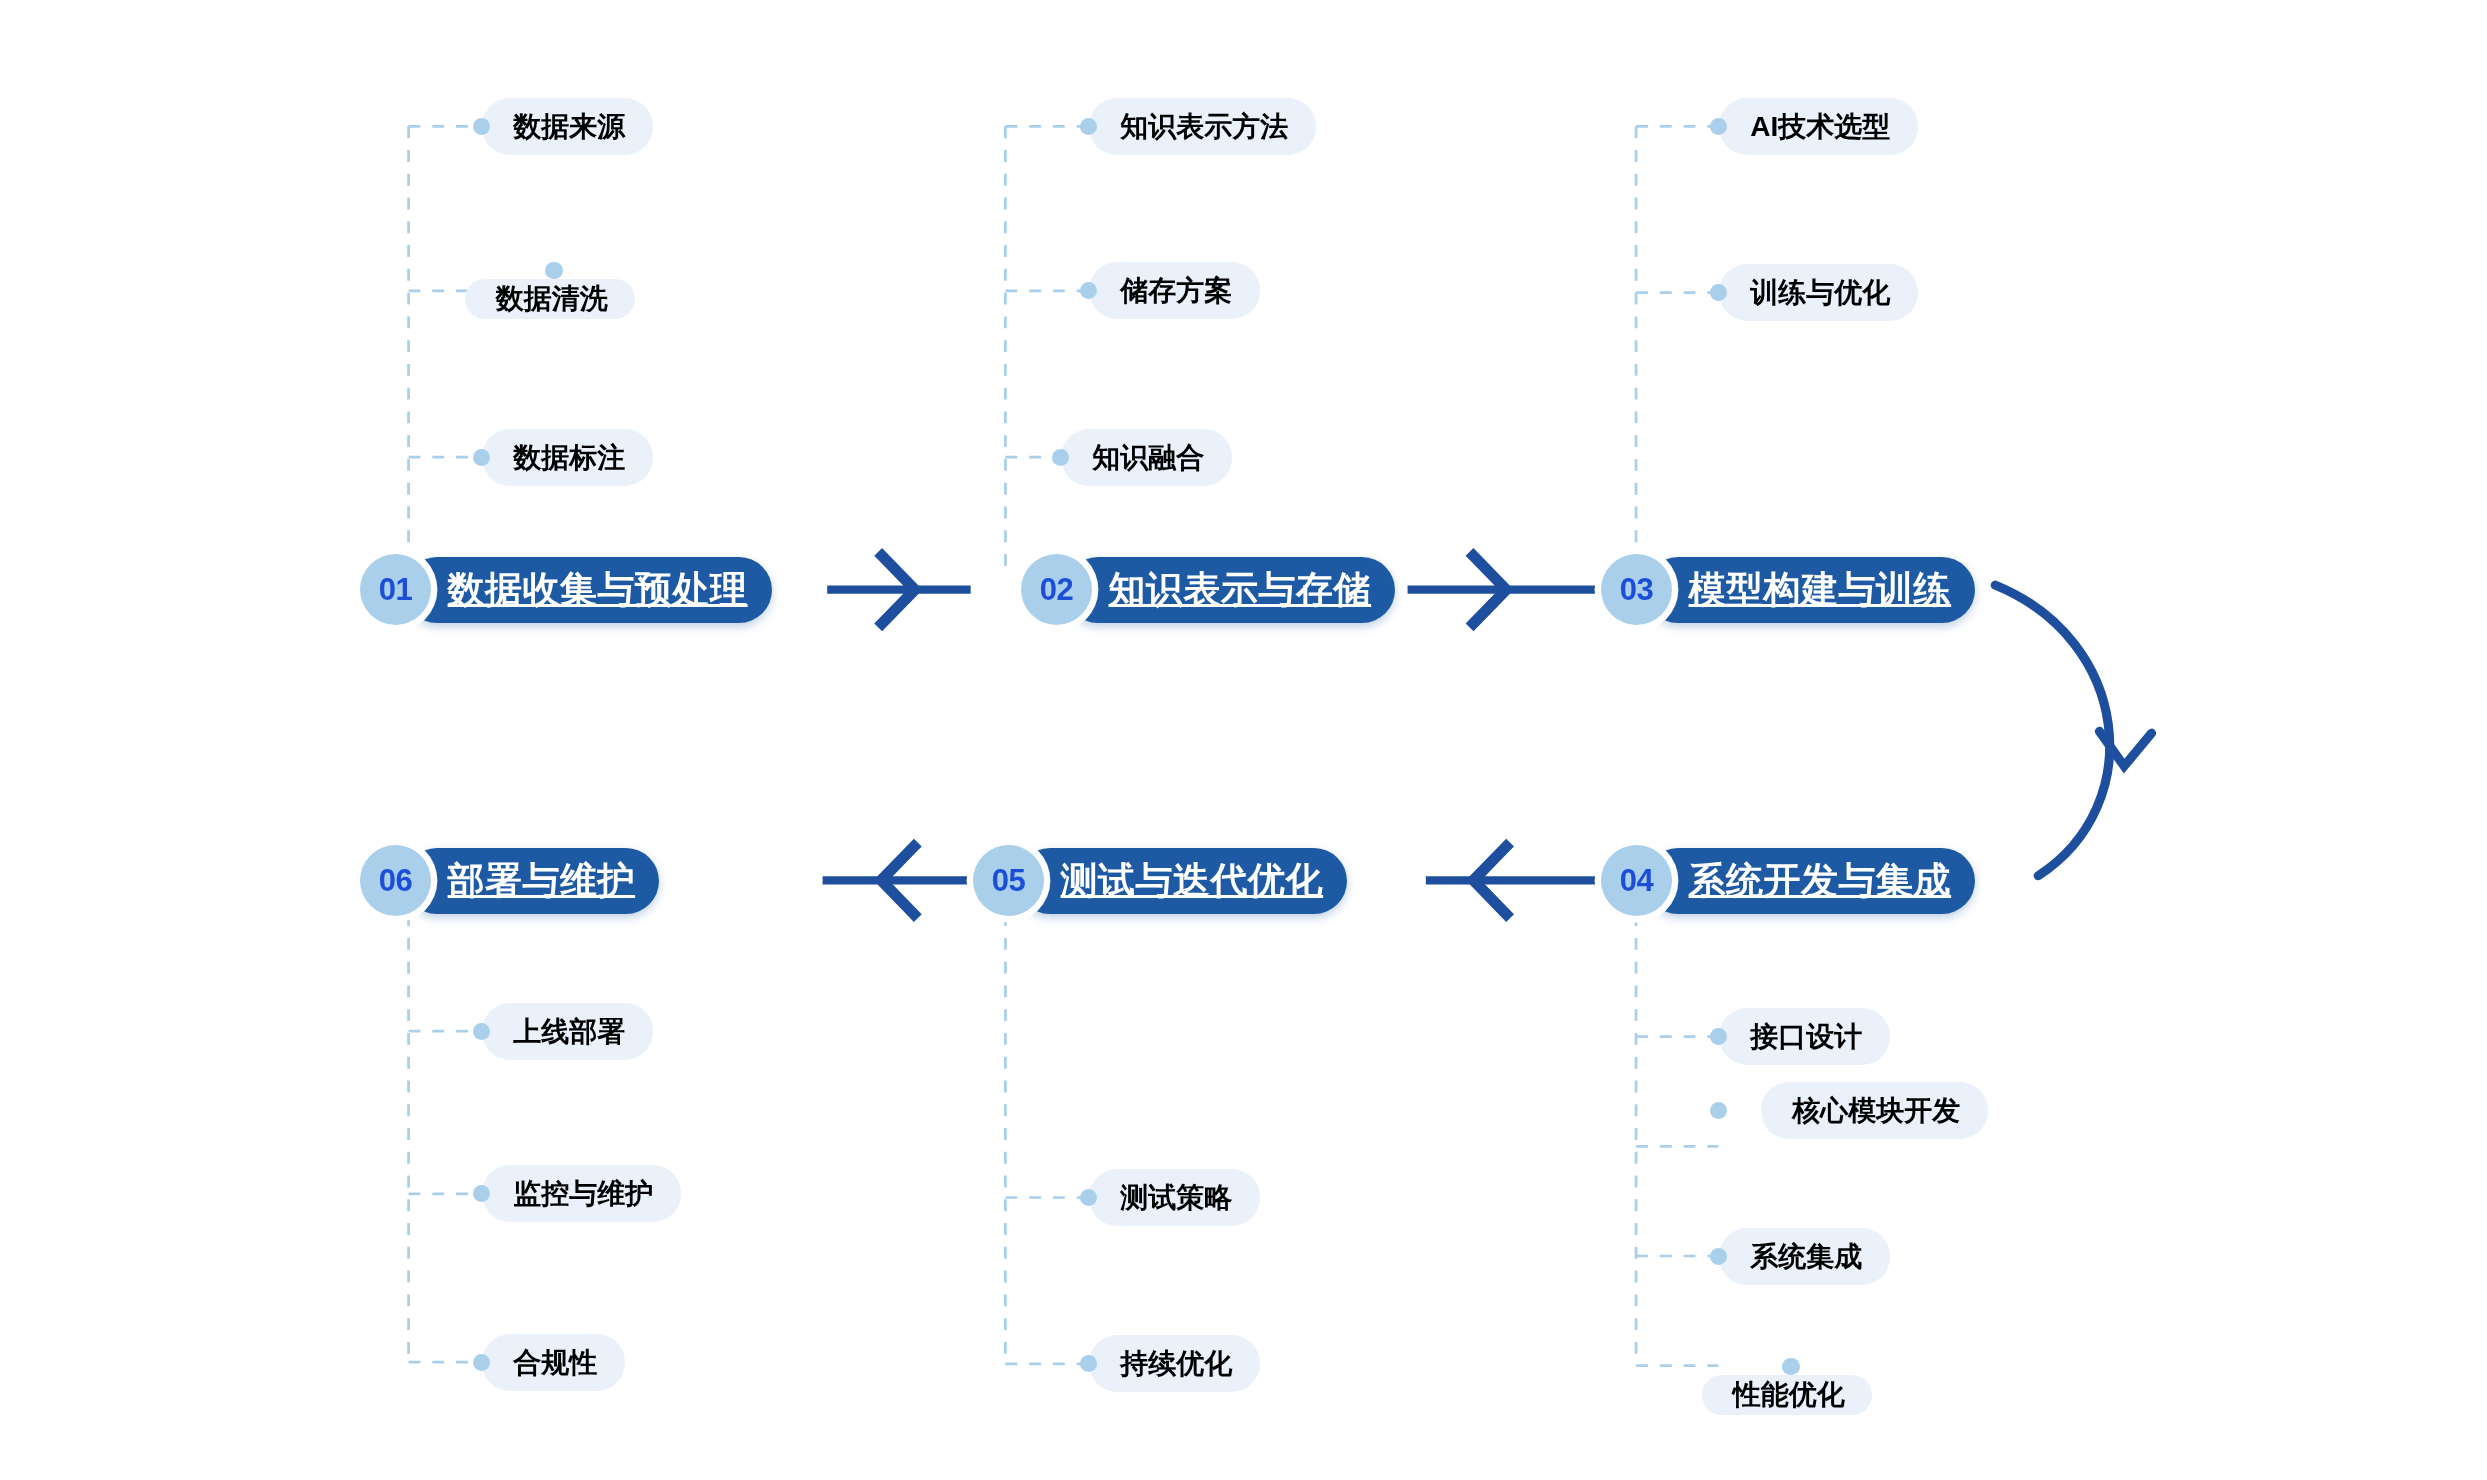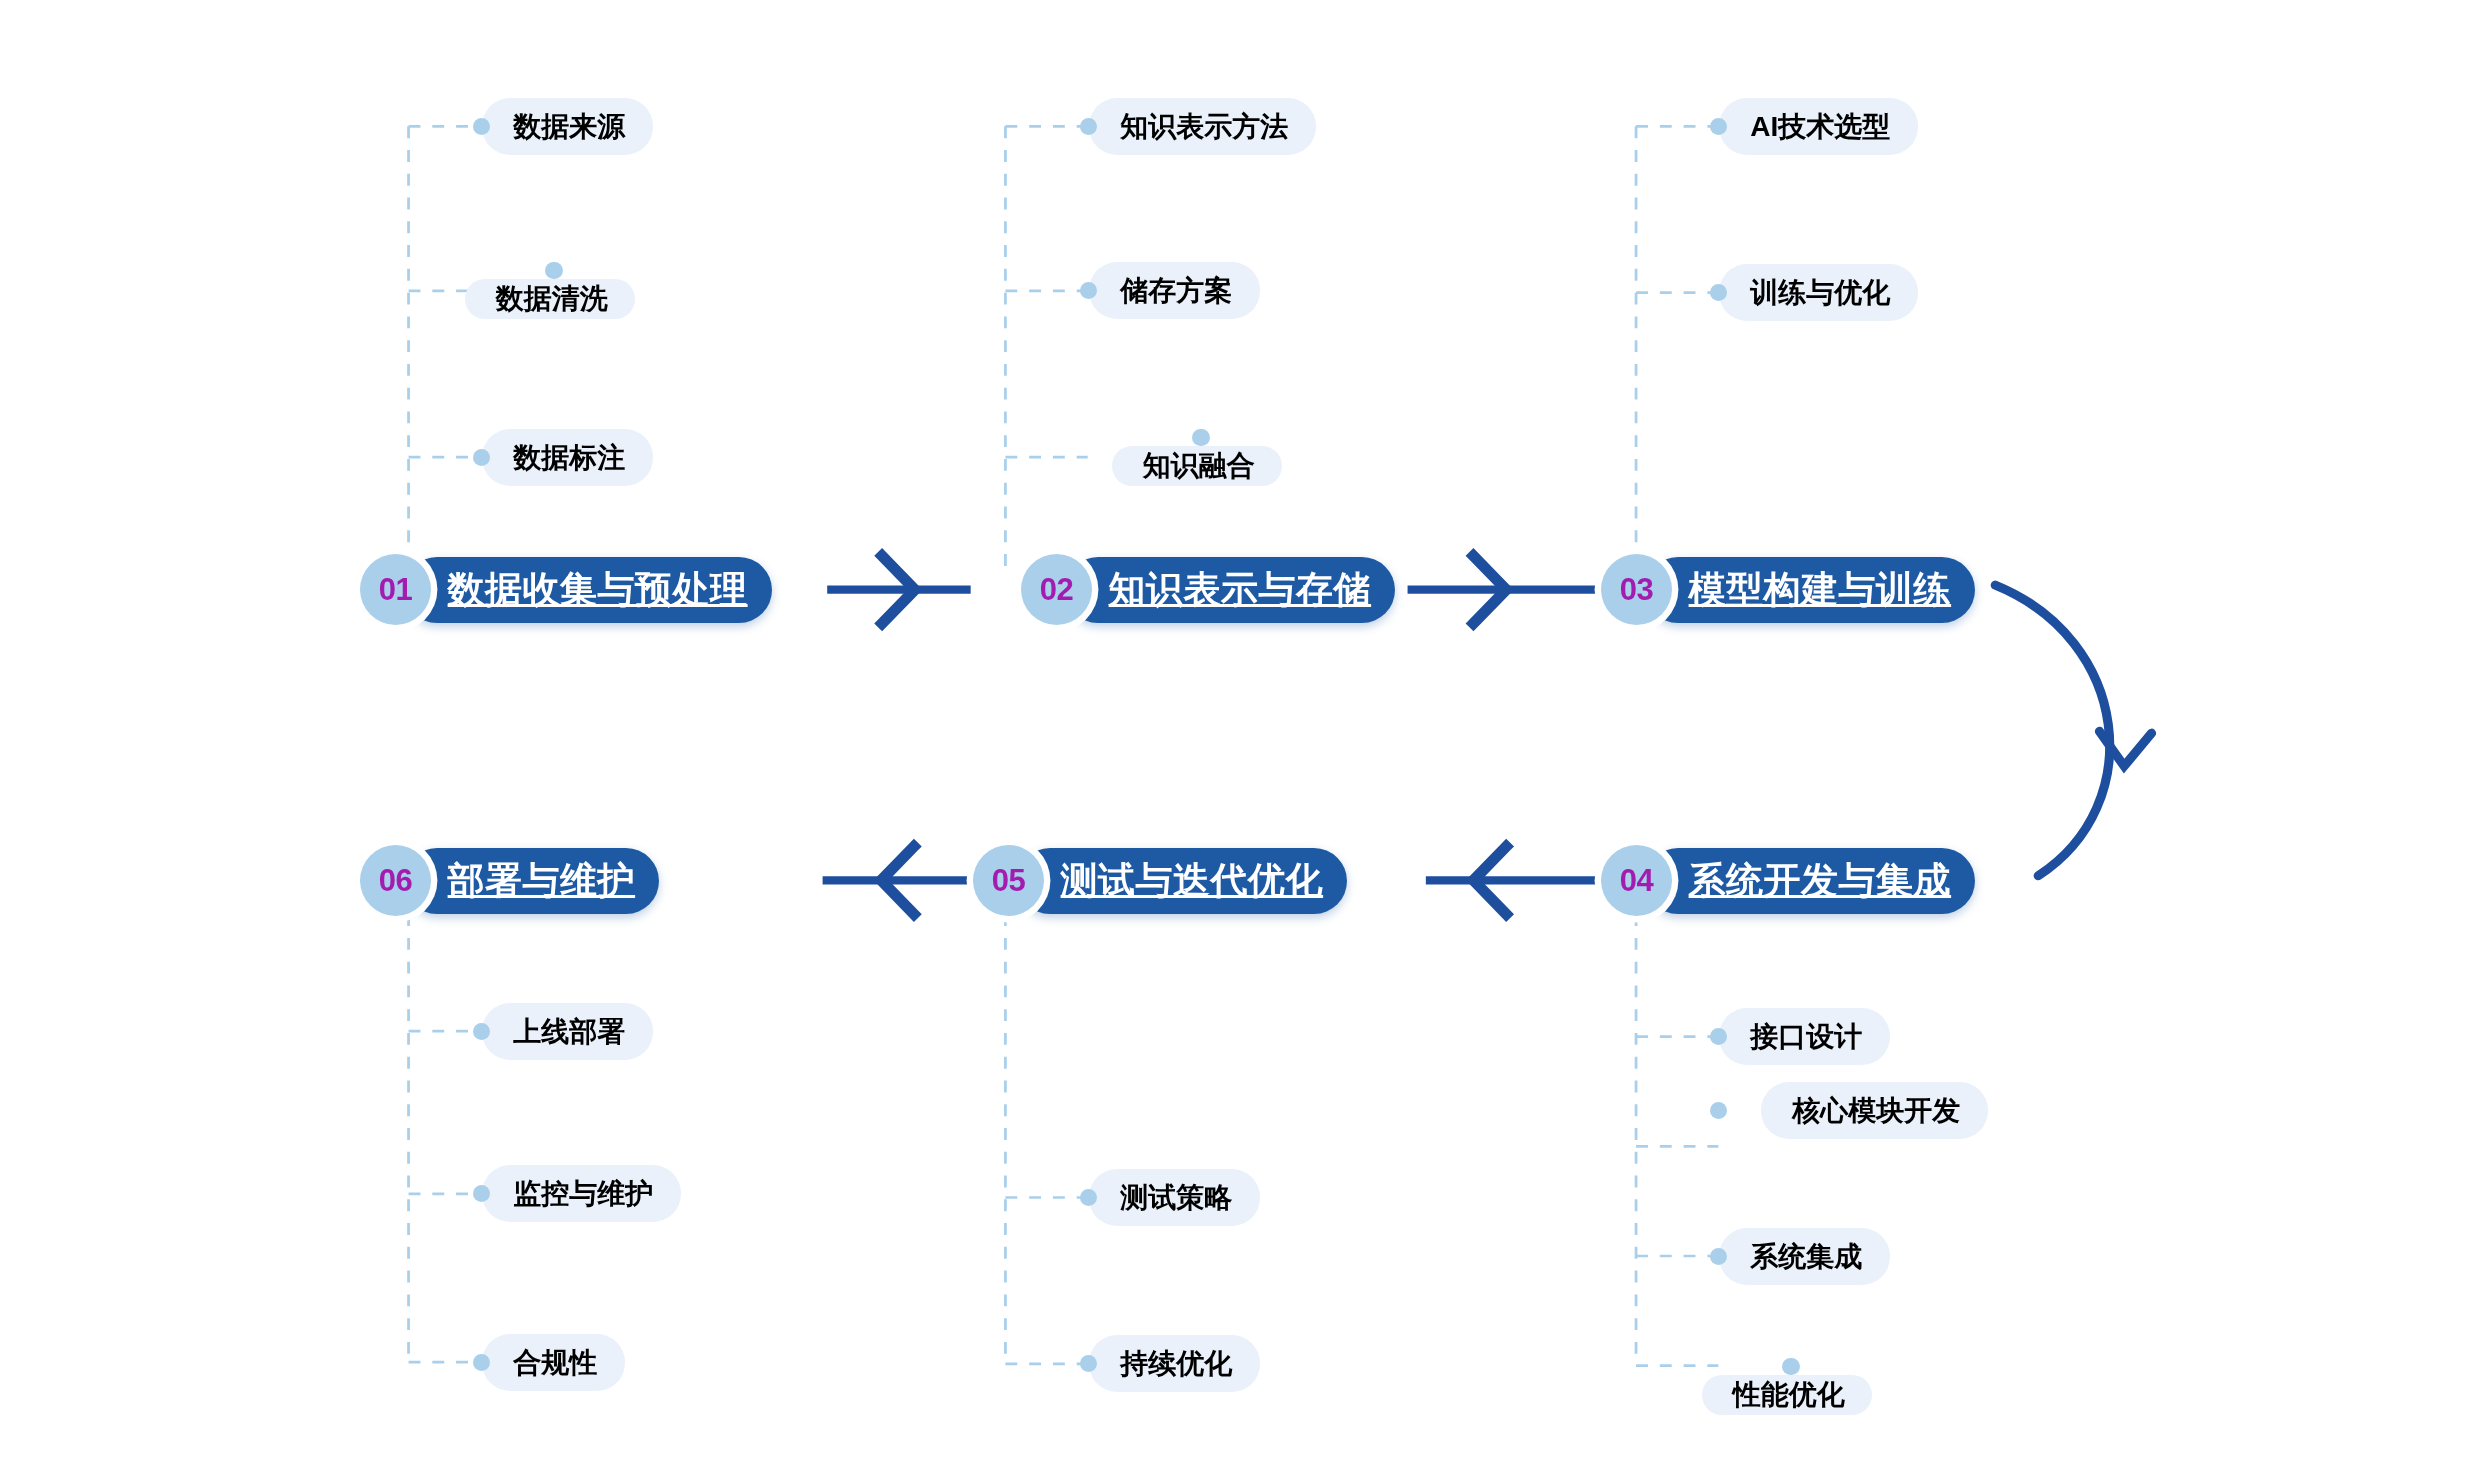--- a/index.html
+++ b/index.html
@@ -39,21 +39,21 @@
     height: 71px;
     border-radius: 50%;
     background: #a9cfeb;
     box-shadow: 0 0 0 6.4px #ffffff;
     display: flex;
     align-items: center;
     justify-content: center;
     flex: 0 0 auto;
   }
   .stage-badge span {
-    color: #a21caf;
+    color: #1d4ed8;
     font-size: 31px;
     font-weight: bold;
     letter-spacing: -0.5px;
     line-height: 1;
   }
   .stage-pill {
     position: relative;
     z-index: 2;
     margin-left: -27.4px;
     height: 66px;
@@ -189,21 +189,21 @@
     <div class="subitem-pill">
       <span>知识表示方法</span>
     </div>
   </div>
   <div class="subitem" style="left:1080px; top:262px;">
     <div class="subitem-dot"></div>
     <div class="subitem-pill">
       <span>储存方案</span>
     </div>
   </div>
-  <div class="subitem" style="left:1120px; top:429px;flex-direction:column;">
+  <div class="subitem" style="left:1052px; top:429px;">
     <div class="subitem-dot"></div>
     <div class="subitem-pill">
       <span>知识融合</span>
     </div>
   </div>
 
   <div class="subitem" style="left:1710px; top:98px;">
     <div class="subitem-dot"></div>
     <div class="subitem-pill">
       <span>AI技术选型</span>

